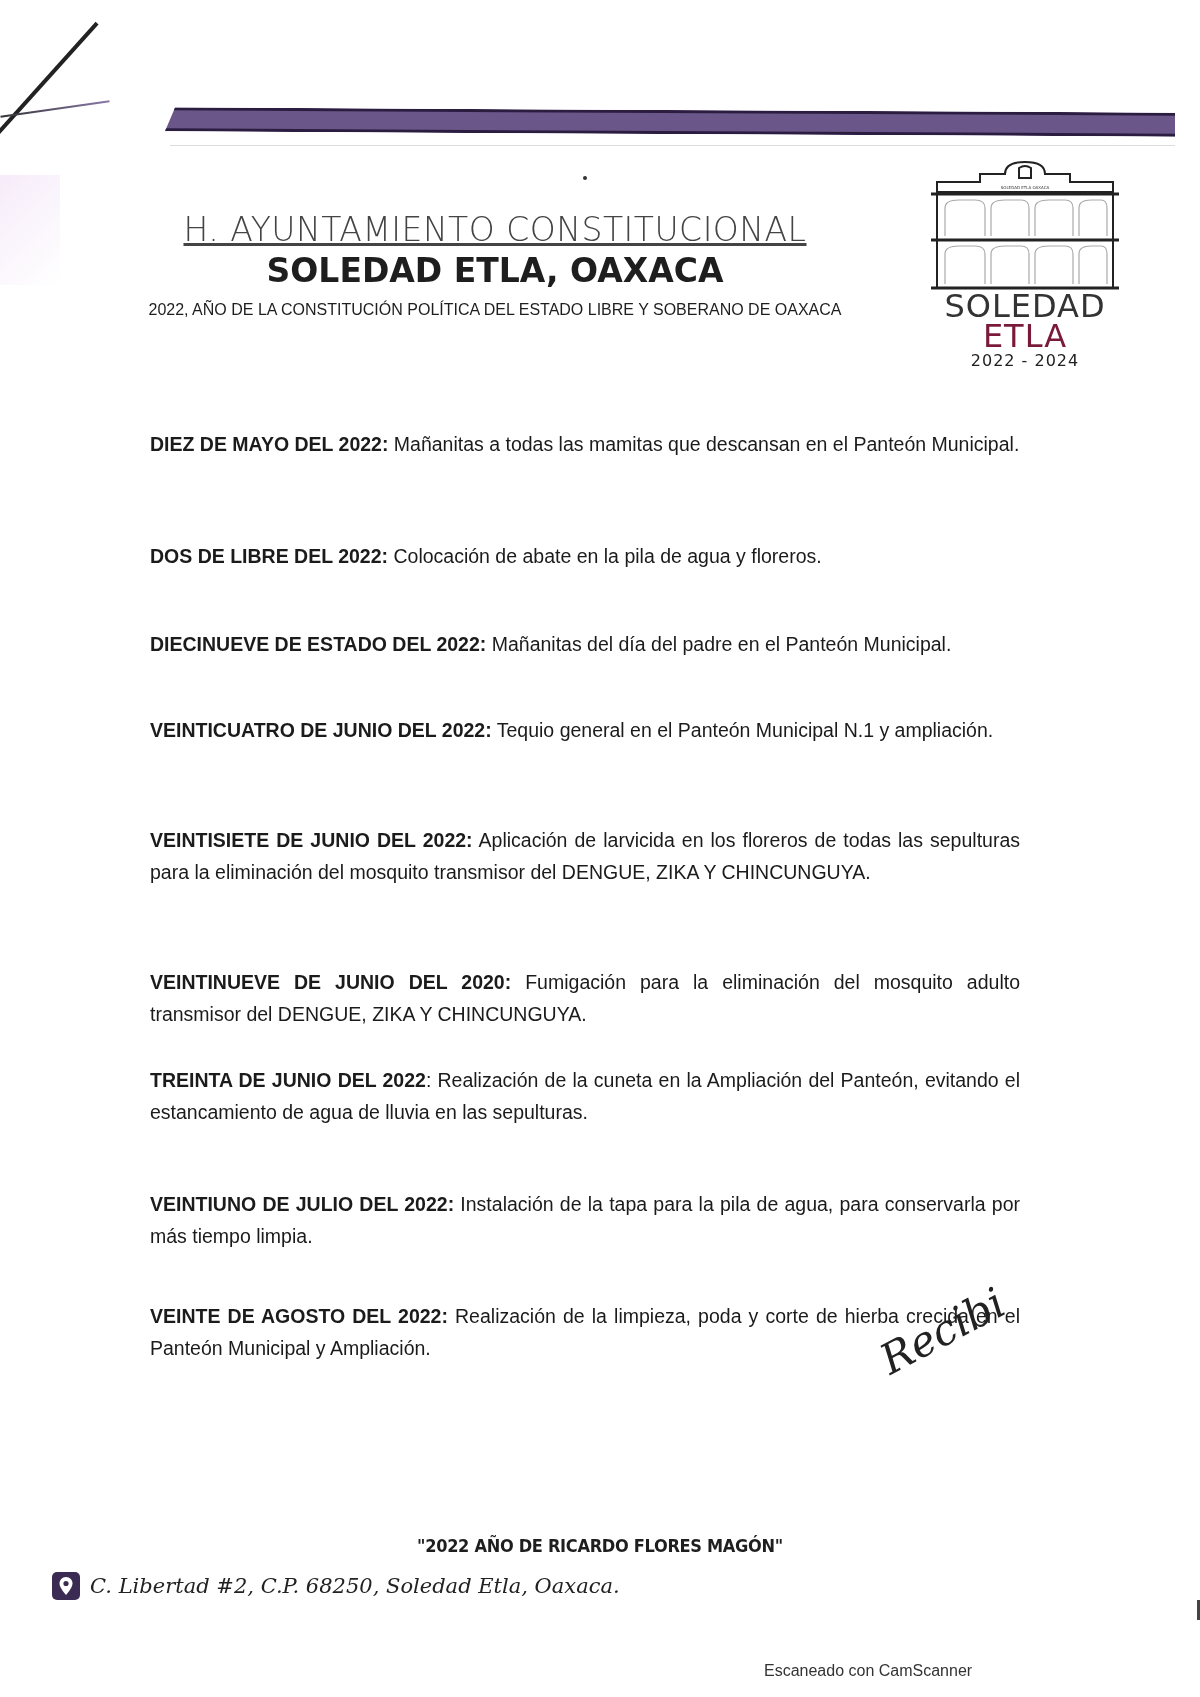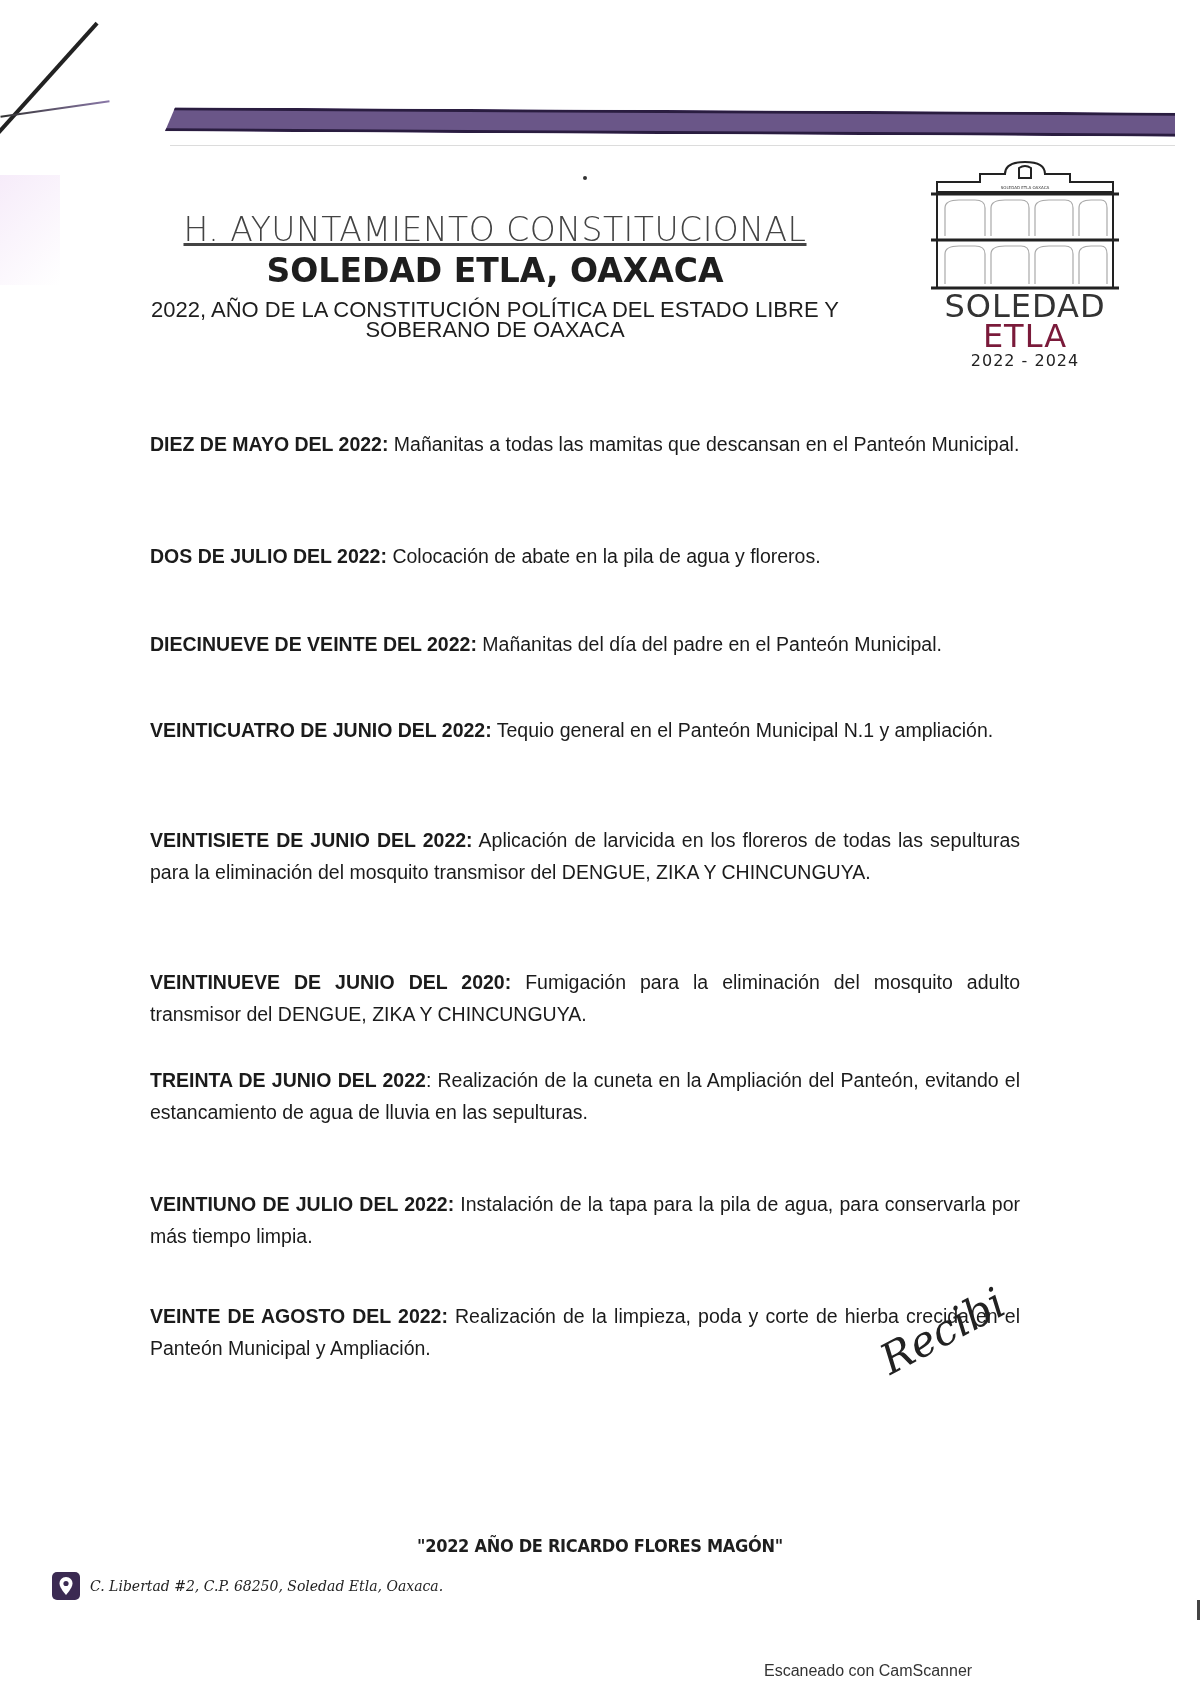--- a/index.html
+++ b/index.html
@@ -38,21 +38,21 @@
     .header-block { position: absolute; left: 135px; top: 210px; width: 720px; text-align: center; }
     .h-title {
       font-family: "DejaVu Sans", sans-serif; font-weight: 300;
       font-size: 33px; color: #444; letter-spacing: 0.5px; margin: 0; text-decoration: underline;
     }
     .h-sub {
       font-family: "DejaVu Sans", sans-serif;
       font-size: 33px; color: #1e1e1e; margin: 2px 0 0 0;
     }
     .h-motto {
-      font-size: 22px; color: #1e1e1e; margin-top: 10px; line-height: 20px;
+      font-size: 16px; color: #1e1e1e; margin-top: 10px; line-height: 20px;
       width: 720px;
     }
 
     .logo { position: absolute; left: 910px; top: 160px; width: 230px; height: 190px; text-align: center; }
     .logo svg { display: block; margin: 0 auto; }
     .logo-name {
       font-family: "DejaVu Sans", sans-serif; font-size: 32px; color: #333;
       letter-spacing: 1px; margin-top: -4px; line-height: 30px;
     }
     .logo-name .accent { color: #7a1a3a; }
@@ -79,21 +79,21 @@
       font-size: 18px; color: #1e1e1e; letter-spacing: -0.3px;
     }
     .address {
       position: absolute; left: 52px; top: 1572px; display: flex; align-items: center;
     }
     .pin-box {
       width: 28px; height: 28px; background: #3b2a52; border-radius: 5px;
       display: flex; align-items: center; justify-content: center; margin-right: 10px;
     }
     .address-text {
-      font-family: "DejaVu Serif", serif; font-style: italic; font-size: 14px; color: #222;
+      font-family: "DejaVu Serif", serif; font-style: italic; font-size: 21px; color: #222;
     }
     .scanner {
       position: absolute; left: 764px; top: 1662px; font-size: 16px; color: #333;
       font-family: "Liberation Sans", sans-serif;
     }
     .edge-mark { position:absolute; right:0; top:1600px; width:3px; height:20px; background:#444; }
   </style>
 </head>
 <body>
 
@@ -133,22 +133,22 @@
       <path d="M154 124 L154 94 Q154 86 166 86 L176 86 Q182 86 182 94 L182 124"></path>
     </g>
     <text x="100" y="29" font-size="4" text-anchor="middle" fill="#333" font-family="DejaVu Sans, sans-serif">SOLEDAD ETLA OAXACA</text>
   </svg>
   <div class="logo-name"><span>SOLEDAD </span><span class="accent">ETLA</span></div>
   <div class="logo-years">2022 - 2024</div>
 </div>
 
 <div class="entries">
   <div class="entry" style="top:0px;"><span class="date">DIEZ DE MAYO DEL 2022:</span><span> Mañanitas a todas las mamitas que descansan en el Panteón Municipal.</span></div>
-  <div class="entry" style="top:112px;"><span class="date">DOS DE JULIO DEL 2022:</span><span> Colocación de abate en la pila de agua y floreros.</span></div>
-  <div class="entry" style="top:200px;"><span class="date">DIECINUEVE DE VEINTE DEL 2022:</span><span> Mañanitas del día del padre en el Panteón Municipal.</span></div>
+  <div class="entry" style="top:112px;"><span class="date">DOS DE LIBRE DEL 2022:</span><span> Colocación de abate en la pila de agua y floreros.</span></div>
+  <div class="entry" style="top:200px;"><span class="date">DIECINUEVE DE ESTADO DEL 2022:</span><span> Mañanitas del día del padre en el Panteón Municipal.</span></div>
   <div class="entry" style="top:286px;"><span class="date">VEINTICUATRO DE JUNIO DEL 2022:</span><span> Tequio general en el Panteón Municipal N.1 y ampliación.</span></div>
   <div class="entry" style="top:396px;"><span class="date">VEINTISIETE DE JUNIO DEL 2022:</span><span> Aplicación de larvicida en los floreros de todas las sepulturas para la eliminación del mosquito transmisor del DENGUE, ZIKA Y CHINCUNGUYA.</span></div>
   <div class="entry" style="top:538px;"><span class="date">VEINTINUEVE DE JUNIO DEL 2020:</span><span> Fumigación para la eliminación del mosquito adulto transmisor del DENGUE, ZIKA Y CHINCUNGUYA.</span></div>
   <div class="entry" style="top:636px;"><span class="date">TREINTA DE JUNIO DEL 2022</span><span>: Realización de la cuneta en la Ampliación del Panteón, evitando el estancamiento de agua de lluvia en las sepulturas.</span></div>
   <div class="entry" style="top:760px;"><span class="date">VEINTIUNO DE JULIO DEL 2022:</span><span> Instalación de la tapa para la pila de agua, para conservarla por más tiempo limpia.</span></div>
   <div class="entry" style="top:872px;"><span class="date">VEINTE DE AGOSTO DEL 2022:</span><span> Realización de la limpieza, poda y corte de hierba crecida en el Panteón Municipal y Ampliación.</span></div>
 </div>
 
 <div class="signature">Recibi</div>
 

